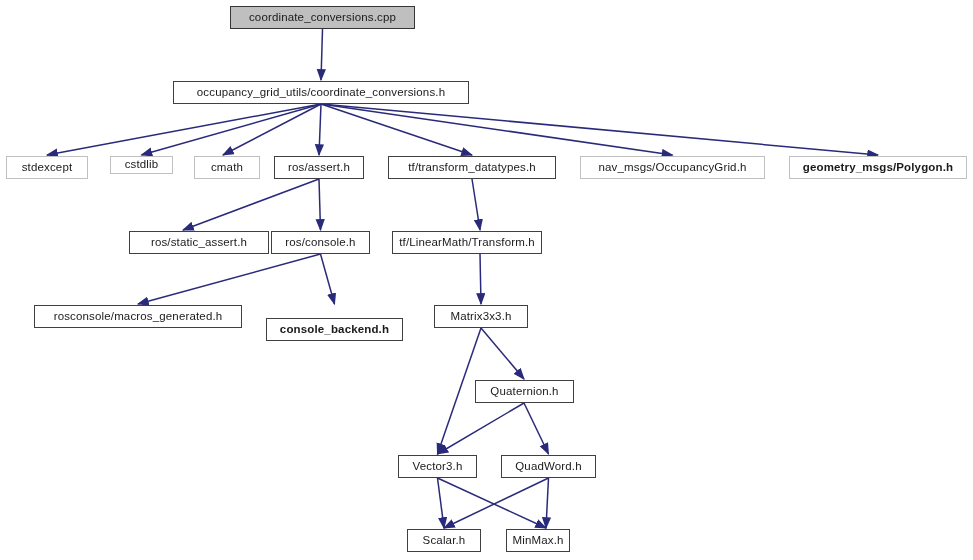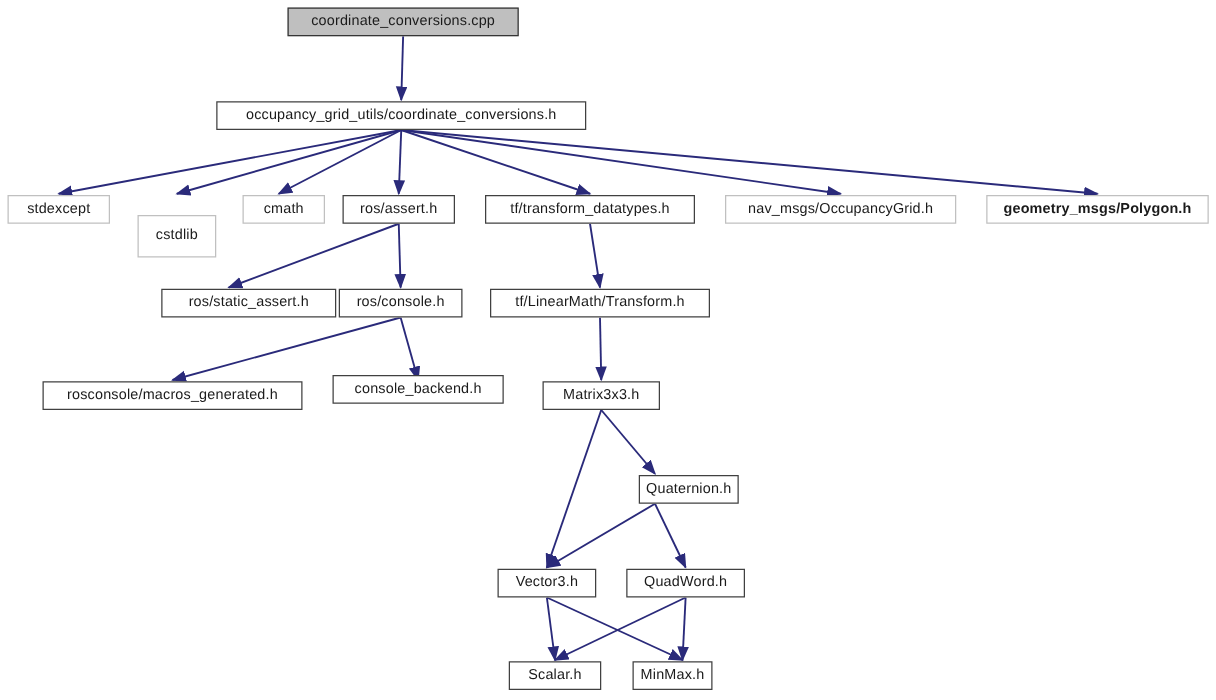--- a/index.html
+++ b/index.html
@@ -92,21 +92,21 @@
   </div>
 
   <div class="node" style="left:173px; top:81px; width:296px; height:23px;">
     <span class="label">occupancy_grid_utils/coordinate_conversions.h</span>
   </div>
 
   <div class="node leaf" style="left:6px; top:156px; width:82px; height:23px;">
     <span class="label">stdexcept</span>
   </div>
 
-  <div class="node leaf" style="left:110px; top:156px; width:63px; height:34px;margin-top:16px;">
+  <div class="node leaf" style="left:110px; top:156px; width:63px; height:18px;">
     <span class="label">cstdlib</span>
   </div>
 
   <div class="node leaf" style="left:194px; top:156px; width:66px; height:23px;">
     <span class="label">cmath</span>
   </div>
 
   <div class="node" style="left:274px; top:156px; width:90px; height:23px;">
     <span class="label">ros/assert.h</span>
   </div>
@@ -124,37 +124,37 @@
   </div>
 
   <div class="node" style="left:113px; top:231px; width:140px; height:23px;margin-left:16px;">
     <span class="label">ros/static_assert.h</span>
   </div>
 
   <div class="node" style="left:271px; top:231px; width:99px; height:23px;">
     <span class="label">ros/console.h</span>
   </div>
 
-  <div class="node" style="left:392px; top:231px; width:176px; height:23px;">
+  <div class="node" style="left:392px; top:231px; width:150px; height:23px;">
     <span class="label">tf/LinearMath/Transform.h</span>
   </div>
 
   <div class="node" style="left:34px; top:305px; width:208px; height:23px;">
     <span class="label">rosconsole/macros_generated.h</span>
   </div>
 
-  <div class="node" style="left:266px; top:300px; width:137px; height:23px;">
+  <div class="node" style="left:266px; top:318px; width:137px; height:23px;font-weight:bold;">
     <span class="label">console_backend.h</span>
   </div>
 
   <div class="node" style="left:434px; top:305px; width:94px; height:23px;">
     <span class="label">Matrix3x3.h</span>
   </div>
 
-  <div class="node" style="left:475px; top:380px; width:80px; height:23px;margin-left:36px;">
+  <div class="node" style="left:475px; top:380px; width:99px; height:23px;">
     <span class="label">Quaternion.h</span>
   </div>
 
   <div class="node" style="left:398px; top:455px; width:79px; height:23px;">
     <span class="label">Vector3.h</span>
   </div>
 
   <div class="node" style="left:501px; top:455px; width:95px; height:23px;">
     <span class="label">QuadWord.h</span>
   </div>

